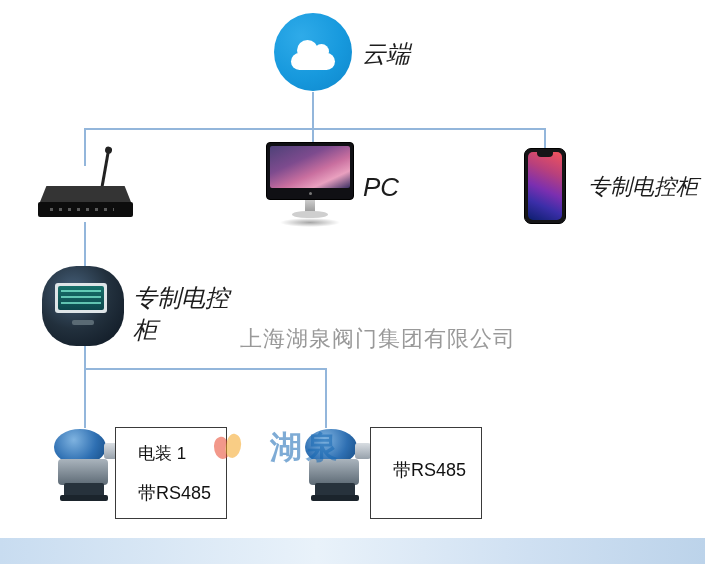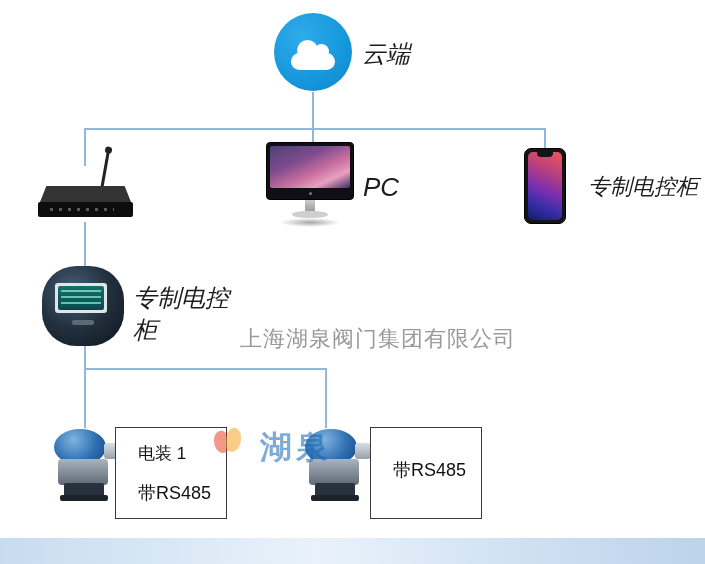--- a/index.html
+++ b/index.html
@@ -75,21 +75,21 @@
   .nbox{position:absolute;width:112px;height:92px;background:#fff;border:1.5px solid #3a3a3a;box-sizing:border-box;
         padding:14px 0 0 22px;}
   .nbox .t1{font-size:17px;color:#111;}
   .nbox .t2{font-size:18px;color:#111;margin-top:16px;}
 
   .rsbox{position:absolute;left:233px;top:382px;width:80px;height:30px;background:#fff;border:1px solid #555;box-sizing:border-box;
         display:flex;align-items:center;justify-content:center;font-size:15px;color:#111;z-index:5;}
 
   
   .wm-company{position:absolute;left:240px;top:324px;font-size:22px;letter-spacing:1px;color:#8f8f8f;opacity:.9;z-index:40;white-space:nowrap;}
-  .wm-logo{position:absolute;left:212px;top:426px;display:flex;align-items:flex-start;gap:14px;opacity:.55;z-index:60;}
+  .wm-logo{position:absolute;left:212px;top:426px;display:flex;align-items:center;gap:24px;opacity:.55;z-index:60;}
   .wm-logo-icon{position:relative;width:34px;height:32px;}
   .wm-logo-icon::before{content:'';position:absolute;left:2px;top:5px;width:15px;height:22px;background:#e8452c;
         border-radius:60% 40% 50% 50%;transform:rotate(-16deg);}
   .wm-logo-icon::after{content:'';position:absolute;left:14px;top:2px;width:15px;height:24px;background:#f5a623;
         border-radius:40% 60% 50% 50%;transform:rotate(14deg);}
   .wm-logo-text{font-size:32px;font-weight:bold;color:#1668b3;letter-spacing:4px;white-space:nowrap;}
 
   
   .footer{position:absolute;left:0;right:0;bottom:0;height:26px;
         background:linear-gradient(90deg,#c8dcf0 0%,#e9f2fa 45%,#cfe0f2 75%,#bcd3ea 100%);}

